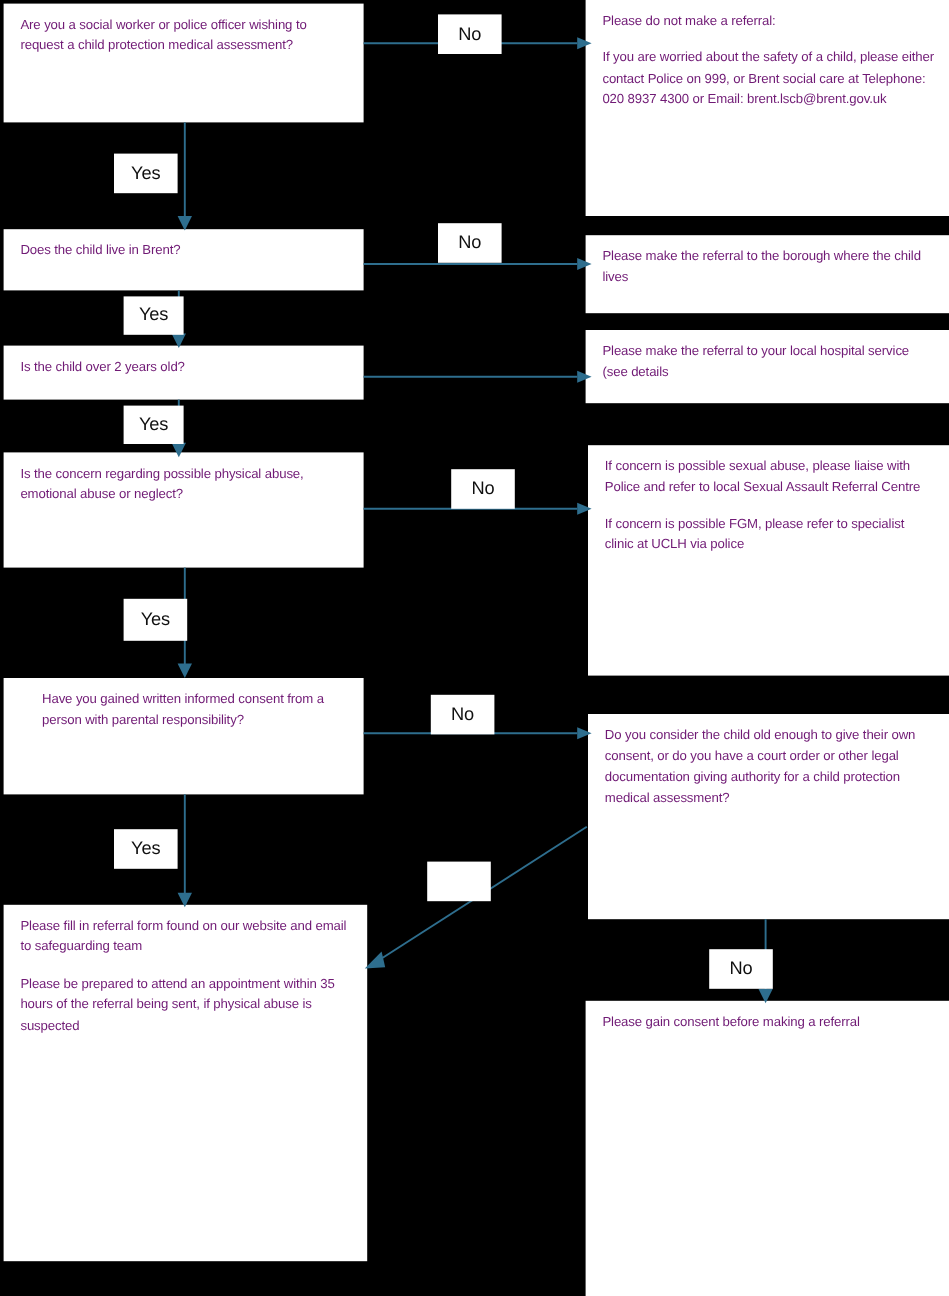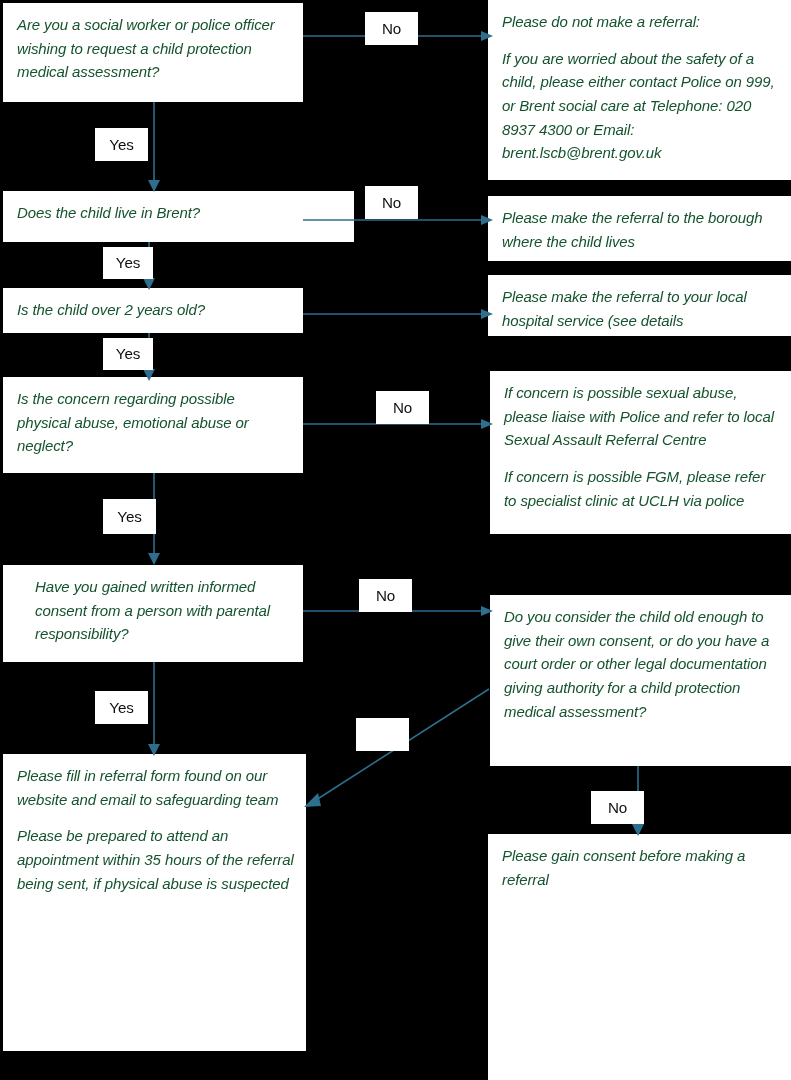--- a/index.html
+++ b/index.html
@@ -10,27 +10,26 @@
   #canvas{
     position:relative;
     width:791px;
     height:1080px;
     background:#000000;
     overflow:hidden;
   }
   .node{
     position:absolute;
     background:#ffffff;
-    color:#14532d;
+    color:#701a75;
     box-sizing:border-box;
     padding:10px 12px 10px 14px;
-    font-size:15px;
+    font-size:11px;
     line-height:1.58;
     letter-spacing:-0.1px;
-    font-style:italic;
   }
   .node p{margin:0 0 13px 0;}
   .node p:last-child{margin-bottom:0;}
   .label{
     position:absolute;
     background:#ffffff;
     color:#101010;
     box-sizing:border-box;
     font-size:15.2px;
     line-height:1;
@@ -135,41 +134,41 @@
 
   <div class="node" style="left:3px;top:3px;width:300px;height:99px;">
     <p>Are you a social worker or police officer wishing to request a child protection medical assessment?</p>
   </div>
 
   <div class="node" style="left:488px;top:0px;width:303px;height:180px;">
     <p>Please do not make a referral:</p>
     <p>If you are worried about the safety of a child, please either contact Police on 999, or Brent social care at Telephone: 020 8937 4300 or Email: brent.lscb@brent.gov.uk</p>
   </div>
 
-  <div class="node" style="left:3px;top:191px;width:351px;height:51px;">
+  <div class="node" style="left:3px;top:191px;width:300px;height:51px;">
     <p>Does the child live in Brent?</p>
   </div>
 
   <div class="node" style="left:488px;top:196px;width:303px;height:65px;">
     <p>Please make the referral to the borough where the child lives</p>
   </div>
 
   <div class="node" style="left:3px;top:288px;width:300px;height:45px;">
     <p>Is the child over 2 years old?</p>
   </div>
 
   <div class="node" style="left:488px;top:275px;width:303px;height:61px;">
     <p>Please make the referral to your local hospital service (see details</p>
   </div>
 
   <div class="node" style="left:3px;top:377px;width:300px;height:96px;">
     <p>Is the concern regarding possible physical abuse, emotional abuse or neglect?</p>
   </div>
 
-  <div class="node" style="left:490px;top:371px;width:301px;height:163px;">
+  <div class="node" style="left:490px;top:371px;width:301px;height:192px;">
     <p>If concern is possible sexual abuse, please liaise with Police and refer to local Sexual Assault Referral Centre</p>
     <p>If concern is possible FGM, please refer to specialist clinic at UCLH via police</p>
   </div>
 
   <div class="node" style="left:3px;top:565px;width:300px;height:97px;padding-left:32px;">
     <p>Have you gained written informed consent from a person with parental responsibility?</p>
   </div>
 
   <div class="node" style="left:490px;top:595px;width:301px;height:171px;">
     <p>Do you consider the child old enough to give their own consent, or do you have a court order or other legal documentation giving authority for a child protection medical assessment?</p>

